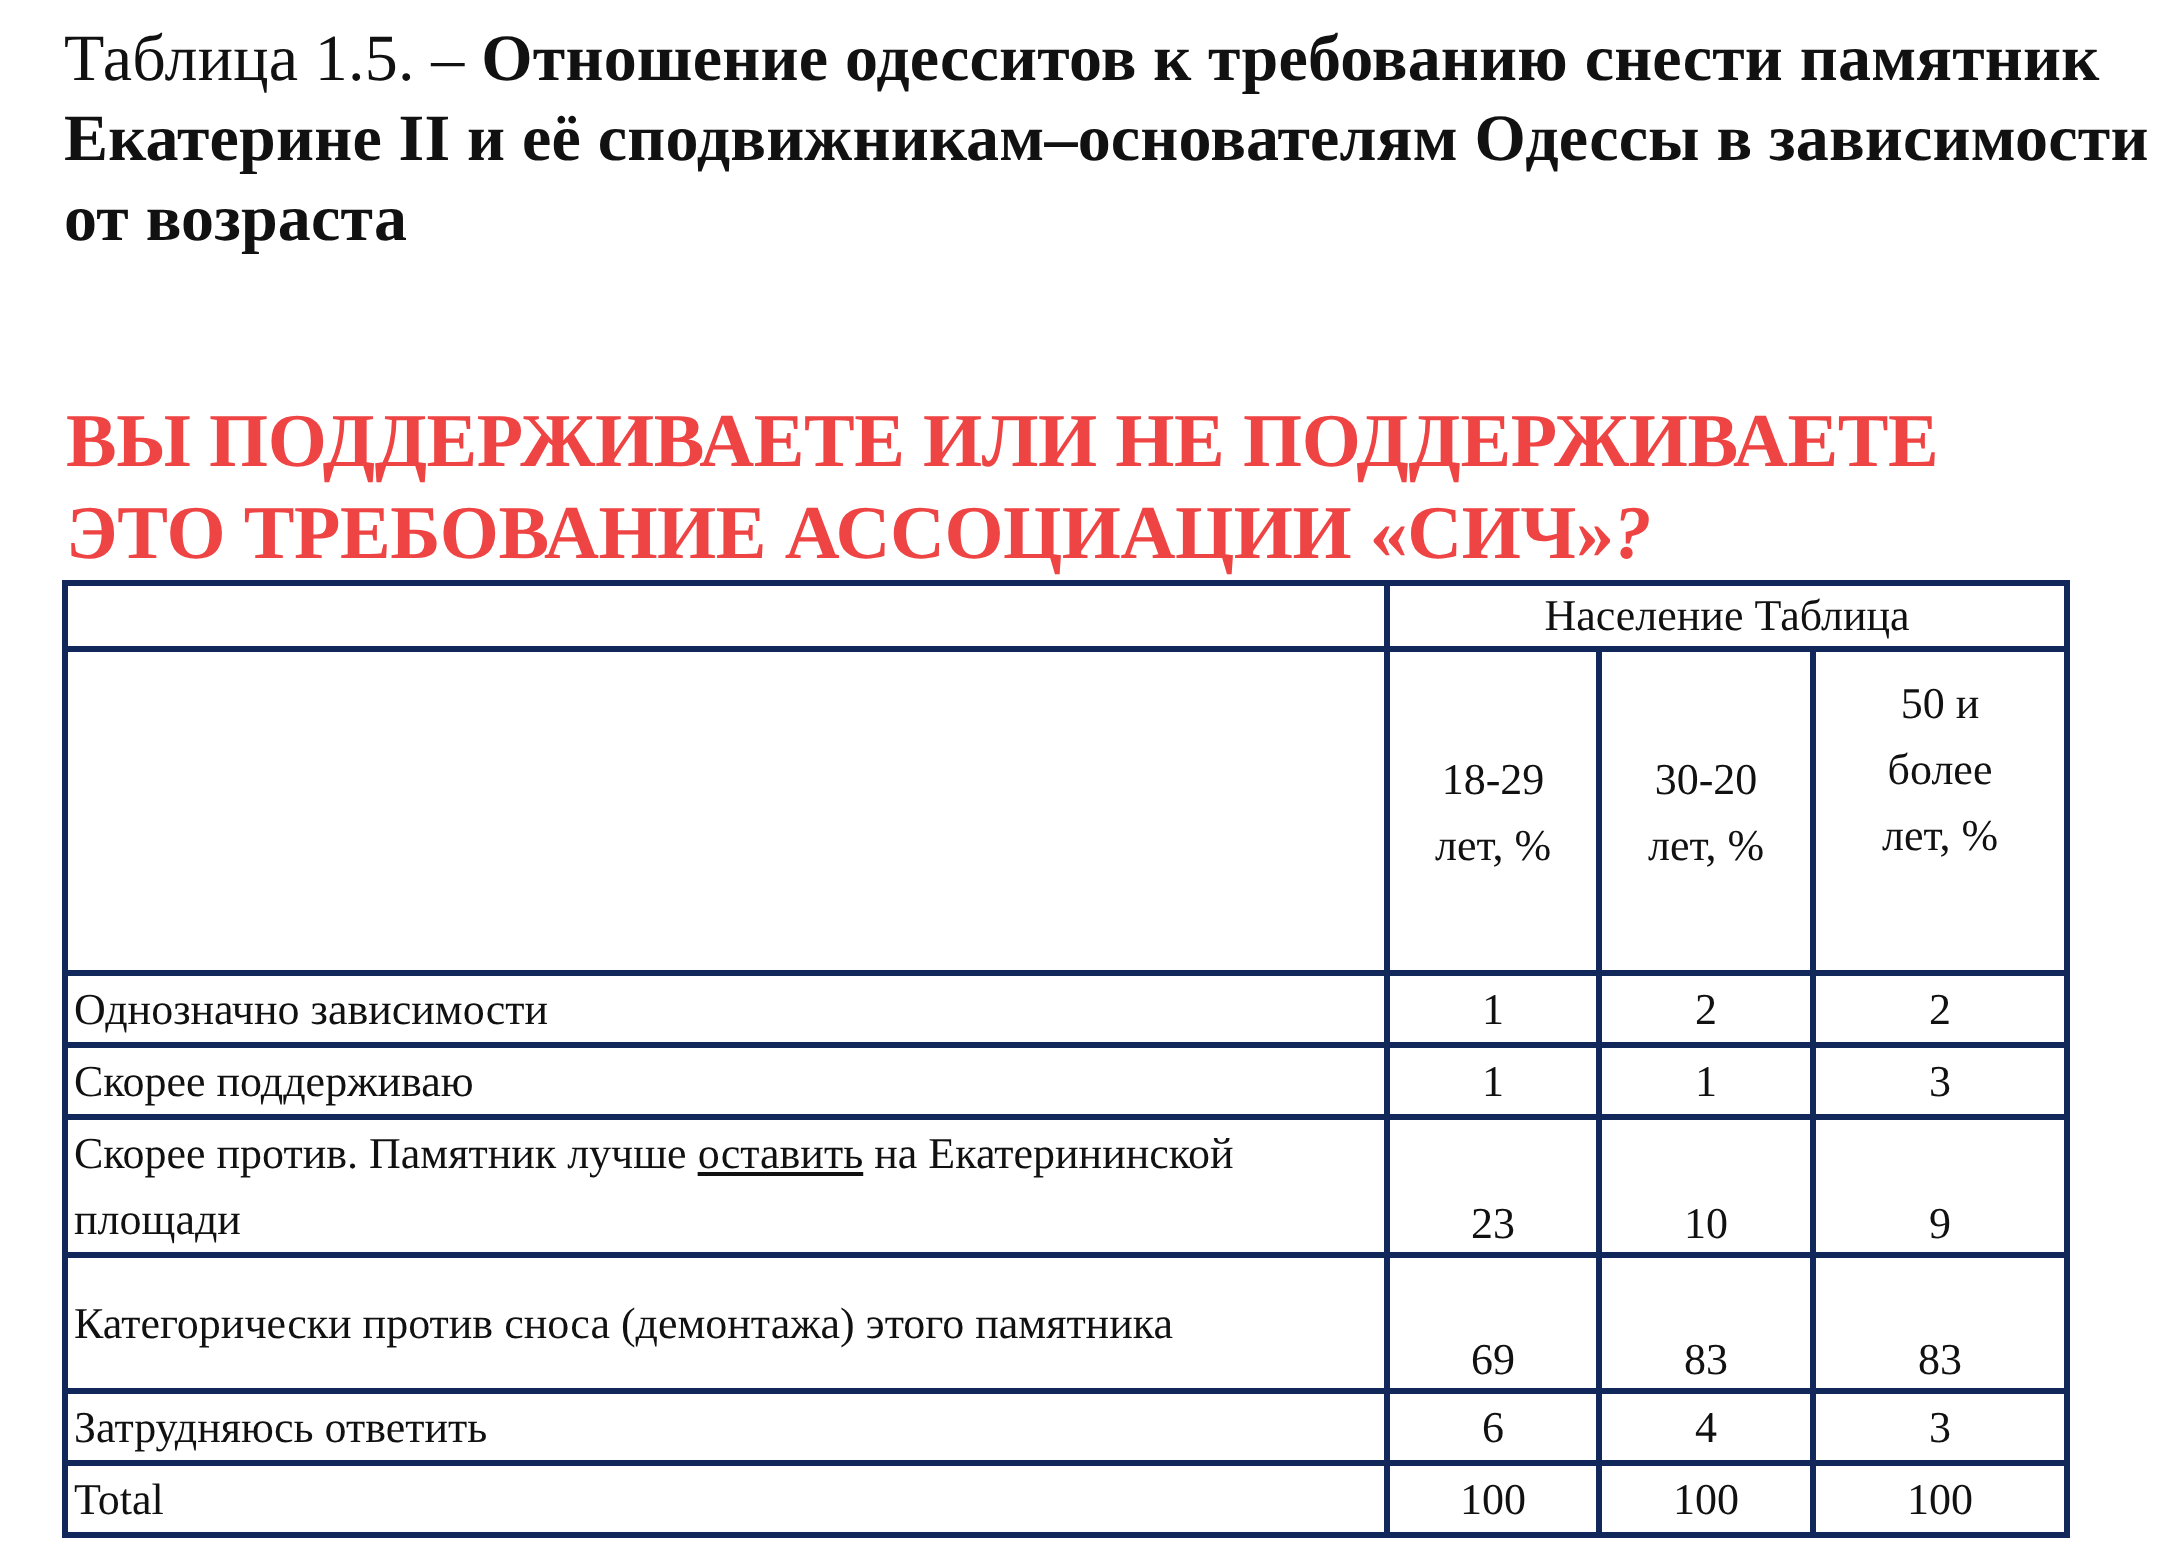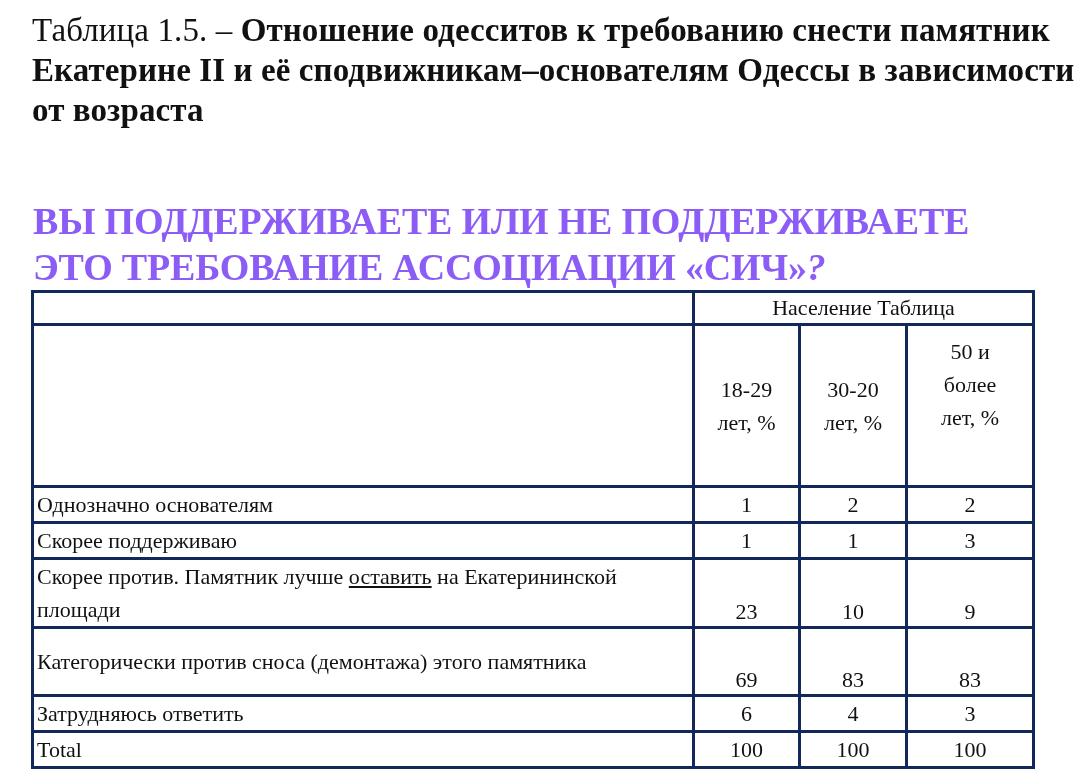--- a/index.html
+++ b/index.html
@@ -9,21 +9,21 @@
     }
     .caption {
       position: absolute; left: 32px; top: 10px; width: 1045px;
       font-size: 33px; line-height: 40px; letter-spacing: 0.1px;
     }
     .caption .lead { font-weight: normal; }
     .caption .bold { font-weight: bold; }
     .question {
       position: absolute; left: 33px; top: 198px; width: 1040px;
       font-family: "Liberation Serif", serif; font-weight: bold;
-      color: #8b5cf6; font-size: 38px; line-height: 46px;
+      color: #ef4444; font-size: 38px; line-height: 46px;
       letter-spacing: -0.2px; transform: scaleX(1.0); transform-origin: left top;
     }
     .question .q-mark { font-style: italic; }
     table.survey {
       position: absolute; left: 31px; top: 290px; width: 1001px;
       border-collapse: collapse; table-layout: fixed;
       font-family: "Liberation Serif", serif; font-size: 22px;
     }
     table.survey td, table.survey th {
       border: 3px solid #12285a; padding: 0; font-weight: normal;
@@ -79,21 +79,21 @@
       <div>лет, %</div>
     </td>
     <td class="center age-head" style="vertical-align: top; padding-top: 9px;">
       <div>50 и</div>
       <div>более</div>
       <div>лет, %</div>
     </td>
   </tr>
 
   <tr class="r-single">
-    <td class="label-cell">Однозначно основателям</td>
+    <td class="label-cell">Однозначно зависимости</td>
     <td class="num">1</td>
     <td class="num">2</td>
     <td class="num">2</td>
   </tr>
   <tr class="r-single">
     <td class="label-cell">Скорее поддерживаю</td>
     <td class="num">1</td>
     <td class="num">1</td>
     <td class="num">3</td>
   </tr>

